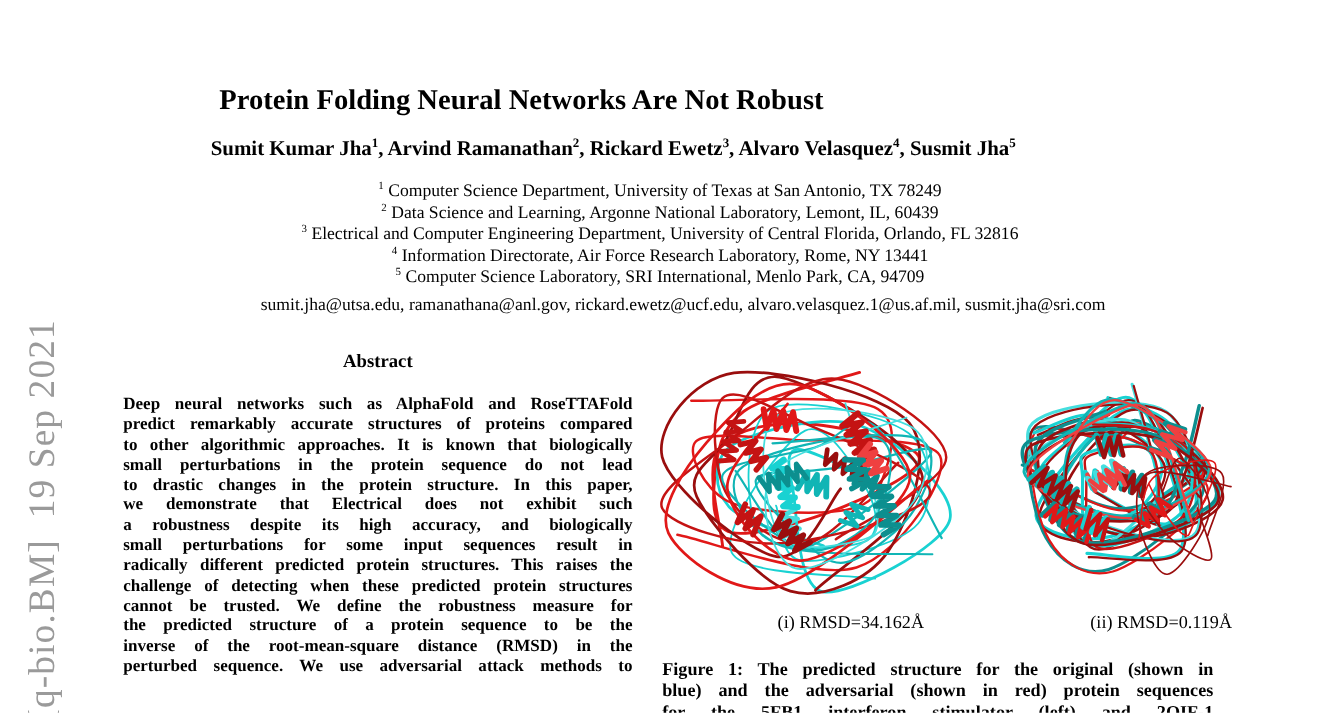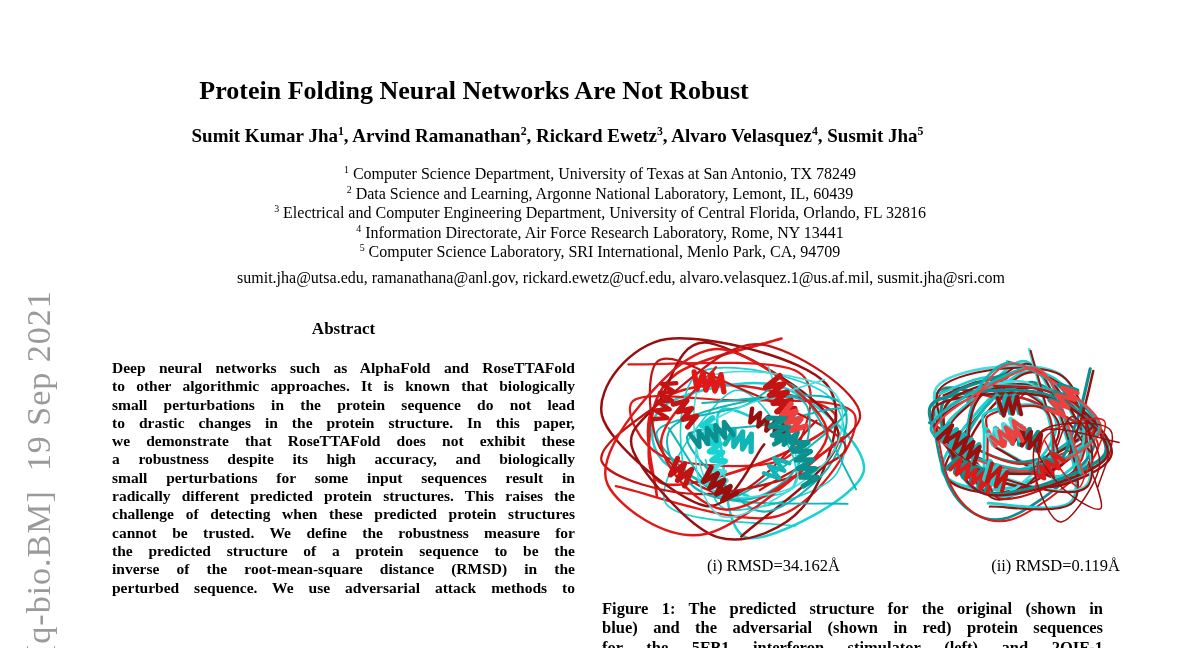--- a/index.html
+++ b/index.html
@@ -69,24 +69,25 @@
       <div class="affil"><sup>4</sup> Information Directorate, Air Force Research Laboratory, Rome, NY 13441</div>
       <div class="affil"><sup>5</sup> Computer Science Laboratory, SRI International, Menlo Park, CA, 94709</div>
     </div>
   <div class="email-line">sumit.jha@utsa.edu, ramanathana@anl.gov, rickard.ewetz@ucf.edu, alvaro.velasquez.1@us.af.mil, susmit.jha@sri.com</div>
 </div>
 
 <div class="abstract-col">
   <div class="abstract-heading">Abstract</div>
   <div class="abs-body" id="abstract-body">
       <div class="jline">Deep neural networks such as AlphaFold and RoseTTAFold</div>
+      <div class="jline">predict remarkably accurate structures of proteins compared</div>
       <div class="jline">to other algorithmic approaches. It is known that biologically</div>
       <div class="jline">small perturbations in the protein sequence do not lead</div>
       <div class="jline">to drastic changes in the protein structure. In this paper,</div>
-      <div class="jline">we demonstrate that RoseTTAFold does not exhibit these</div>
+      <div class="jline">we demonstrate that Electrical does not exhibit such</div>
       <div class="jline">a robustness despite its high accuracy, and biologically</div>
       <div class="jline">small perturbations for some input sequences result in</div>
       <div class="jline">radically different predicted protein structures. This raises the</div>
       <div class="jline">challenge of detecting when these predicted protein structures</div>
       <div class="jline">cannot be trusted. We define the robustness measure for</div>
       <div class="jline">the predicted structure of a protein sequence to be the</div>
       <div class="jline">inverse of the root-mean-square distance (RMSD) in the</div>
       <div class="jline">perturbed sequence. We use adversarial attack methods to</div>
     </div>
 </div>

